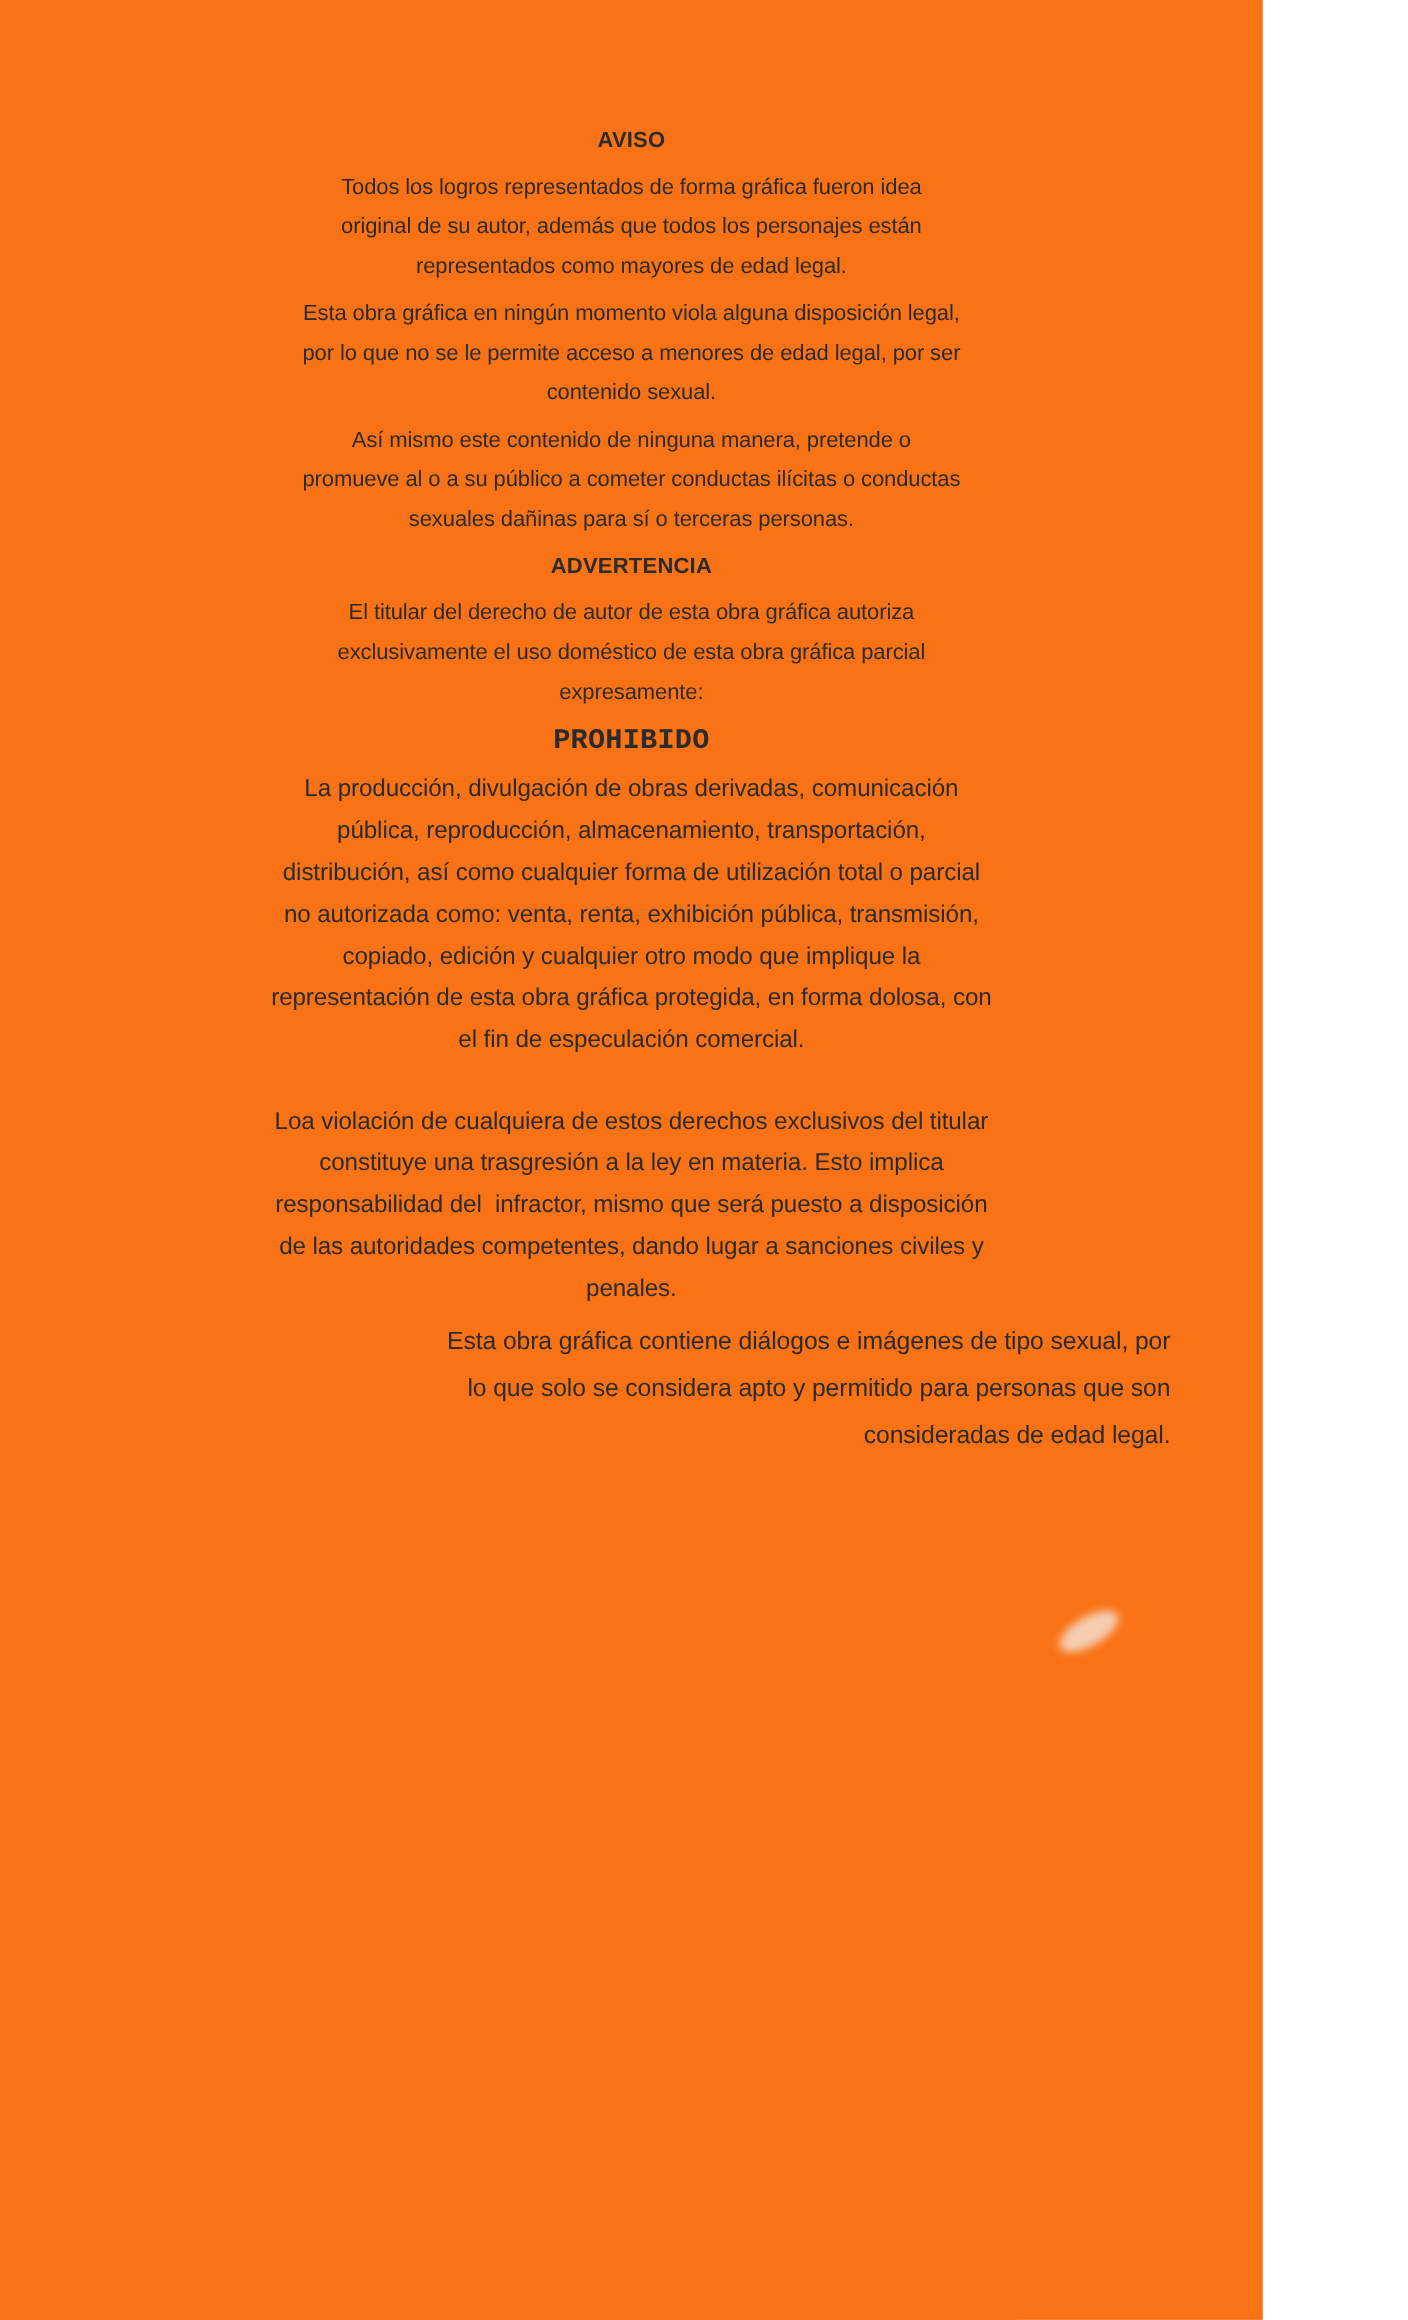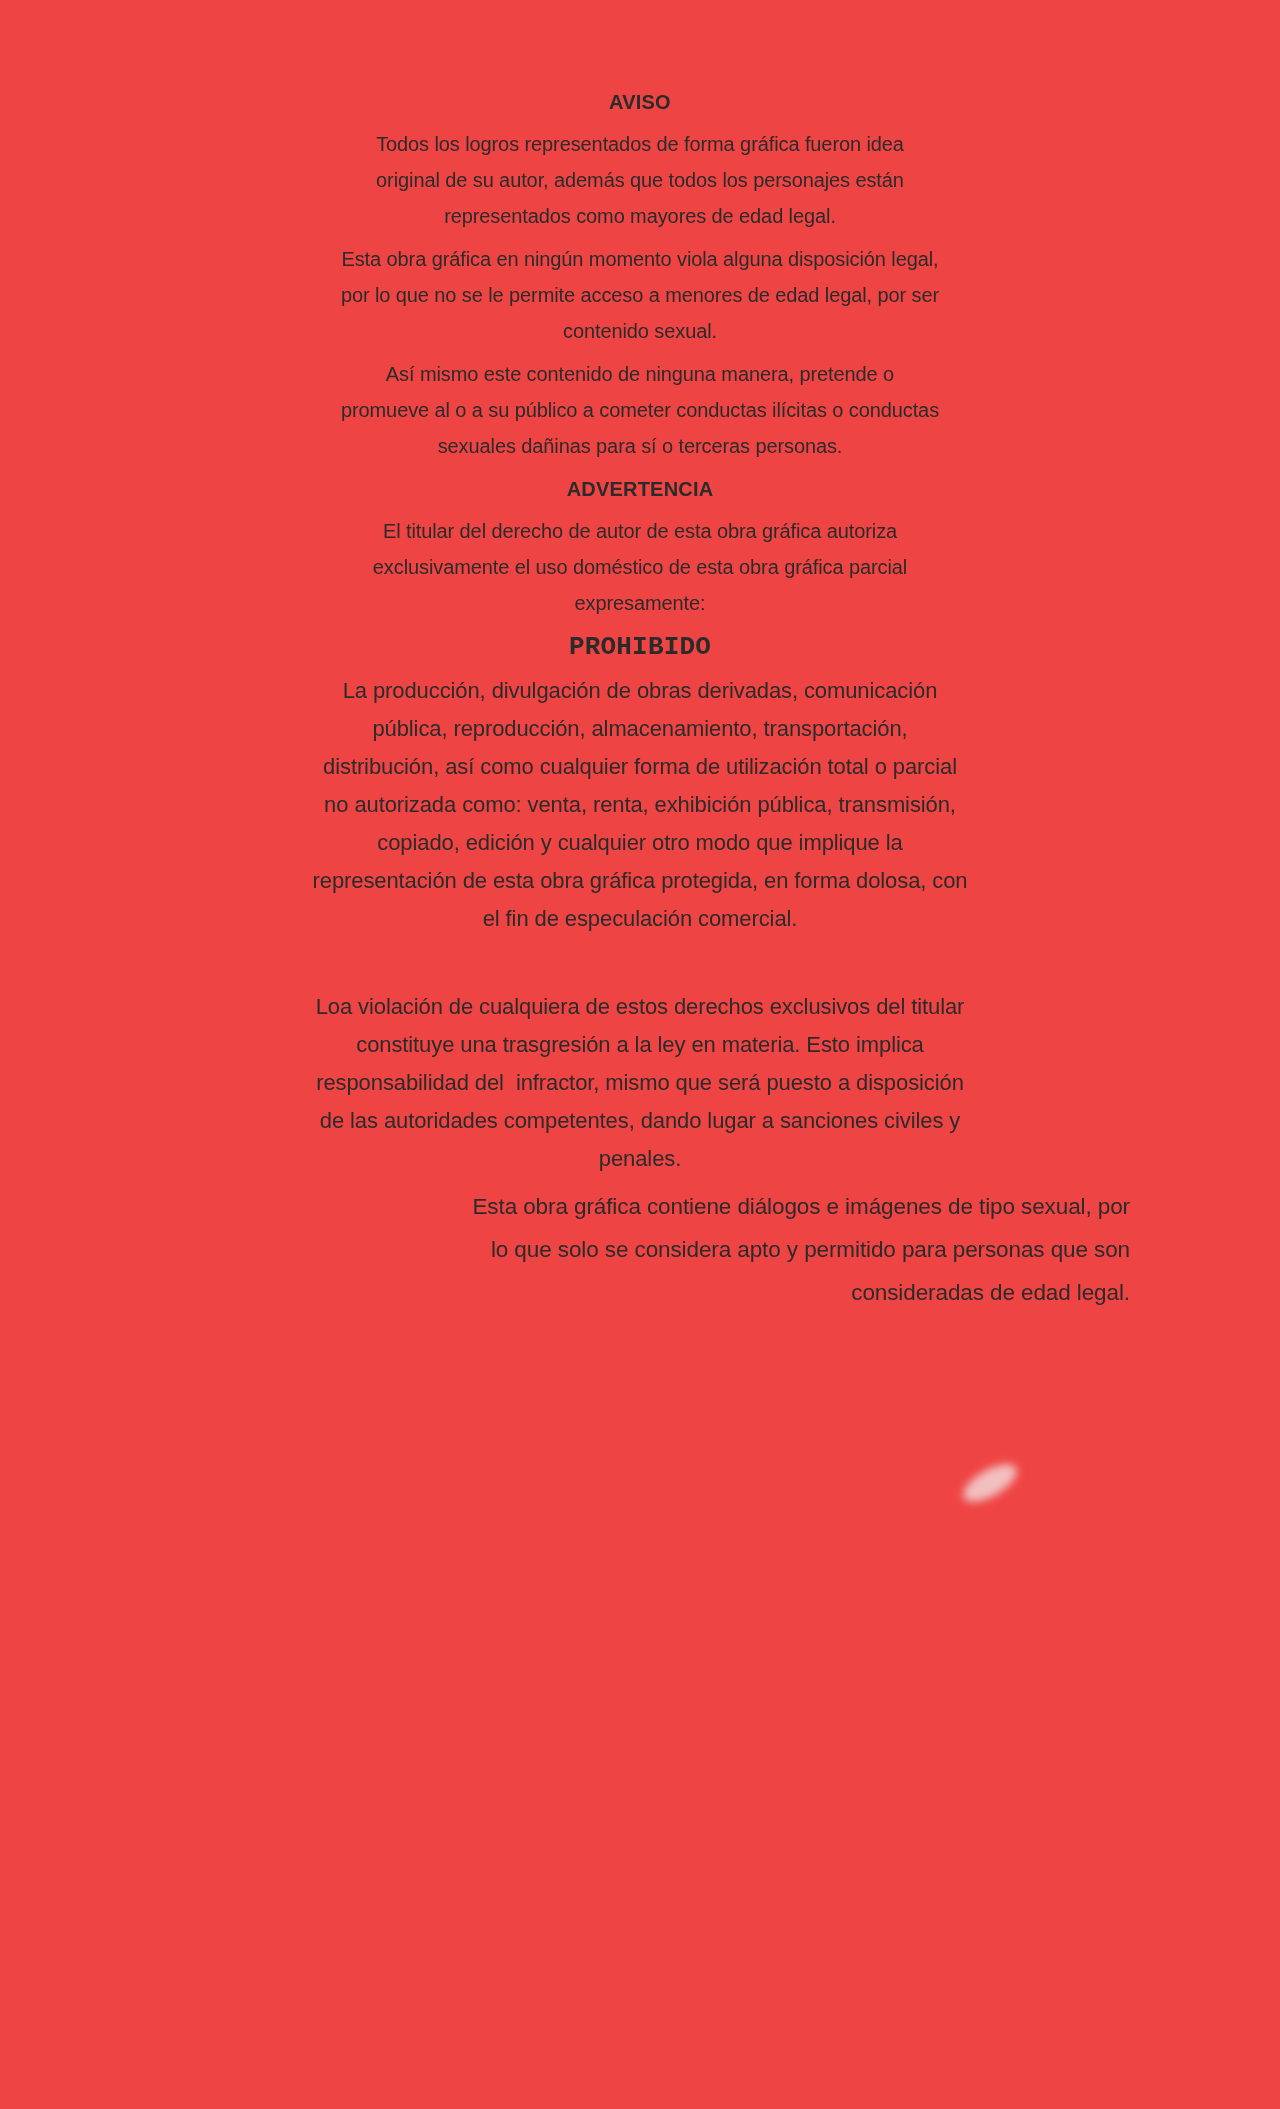--- a/index.html
+++ b/index.html
@@ -8,25 +8,25 @@
     background: #ffffff;
   }
   body {
     width: 1280px;
     min-height: 2109px;
     font-family: "Liberation Sans", sans-serif;
     color: #2b2b2b;
     position: relative;
   }
   .doc-page {
-    width: 1280px;
+    width: 1148px;
     min-height: 2109px;
-    background: #ef4444;
+    background: #f97316;
     box-sizing: border-box;
-    padding-top: 84px;
+    padding-top: 110px;
   }
   .doc-column {
     width: 980px;
     margin: 0 auto;
     text-align: center;
   }
   .doc-heading {
     font-weight: bold;
     font-size: 20px;
     line-height: 36px;
@@ -51,21 +51,21 @@
     font-size: 22px;
     line-height: 38px;
     text-align: center;
   }
   .para-xl {
     font-size: 22.5px;
     line-height: 43px;
     text-align: right;
   }
   .gap-before {
-    margin-top: 50px;
+    margin-top: 36px;
   }
   .smudge {
     position: absolute;
     left: 960px;
     top: 1470px;
     width: 60px;
     height: 26px;
     background: #f4f4f4;
     border-radius: 50%;
     transform: rotate(-30deg);

